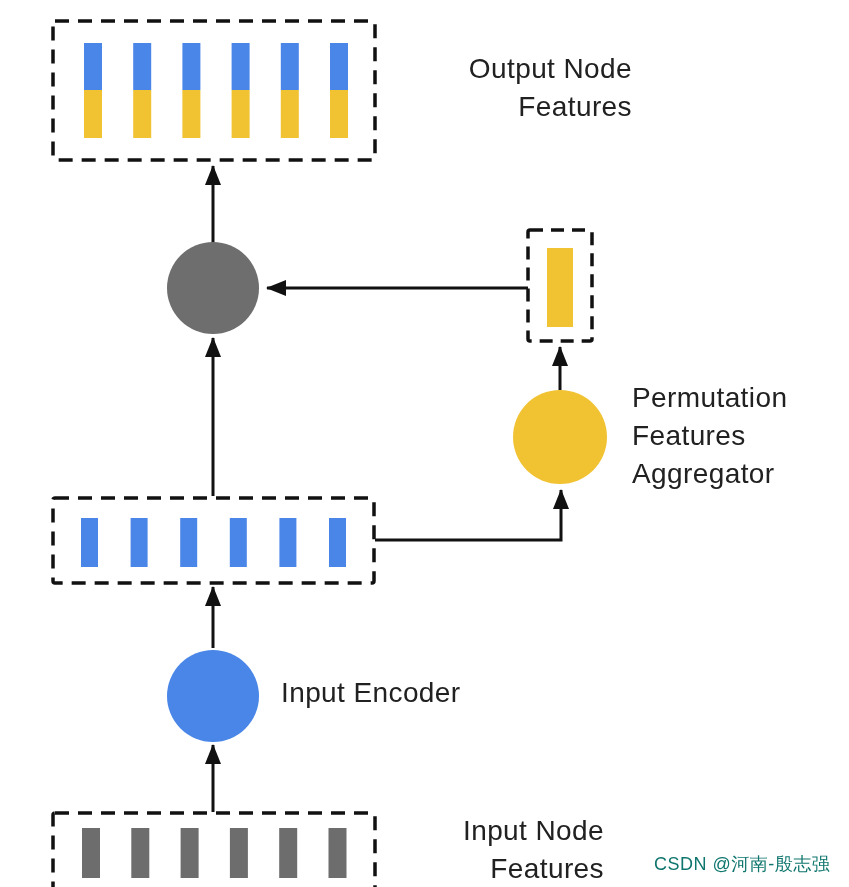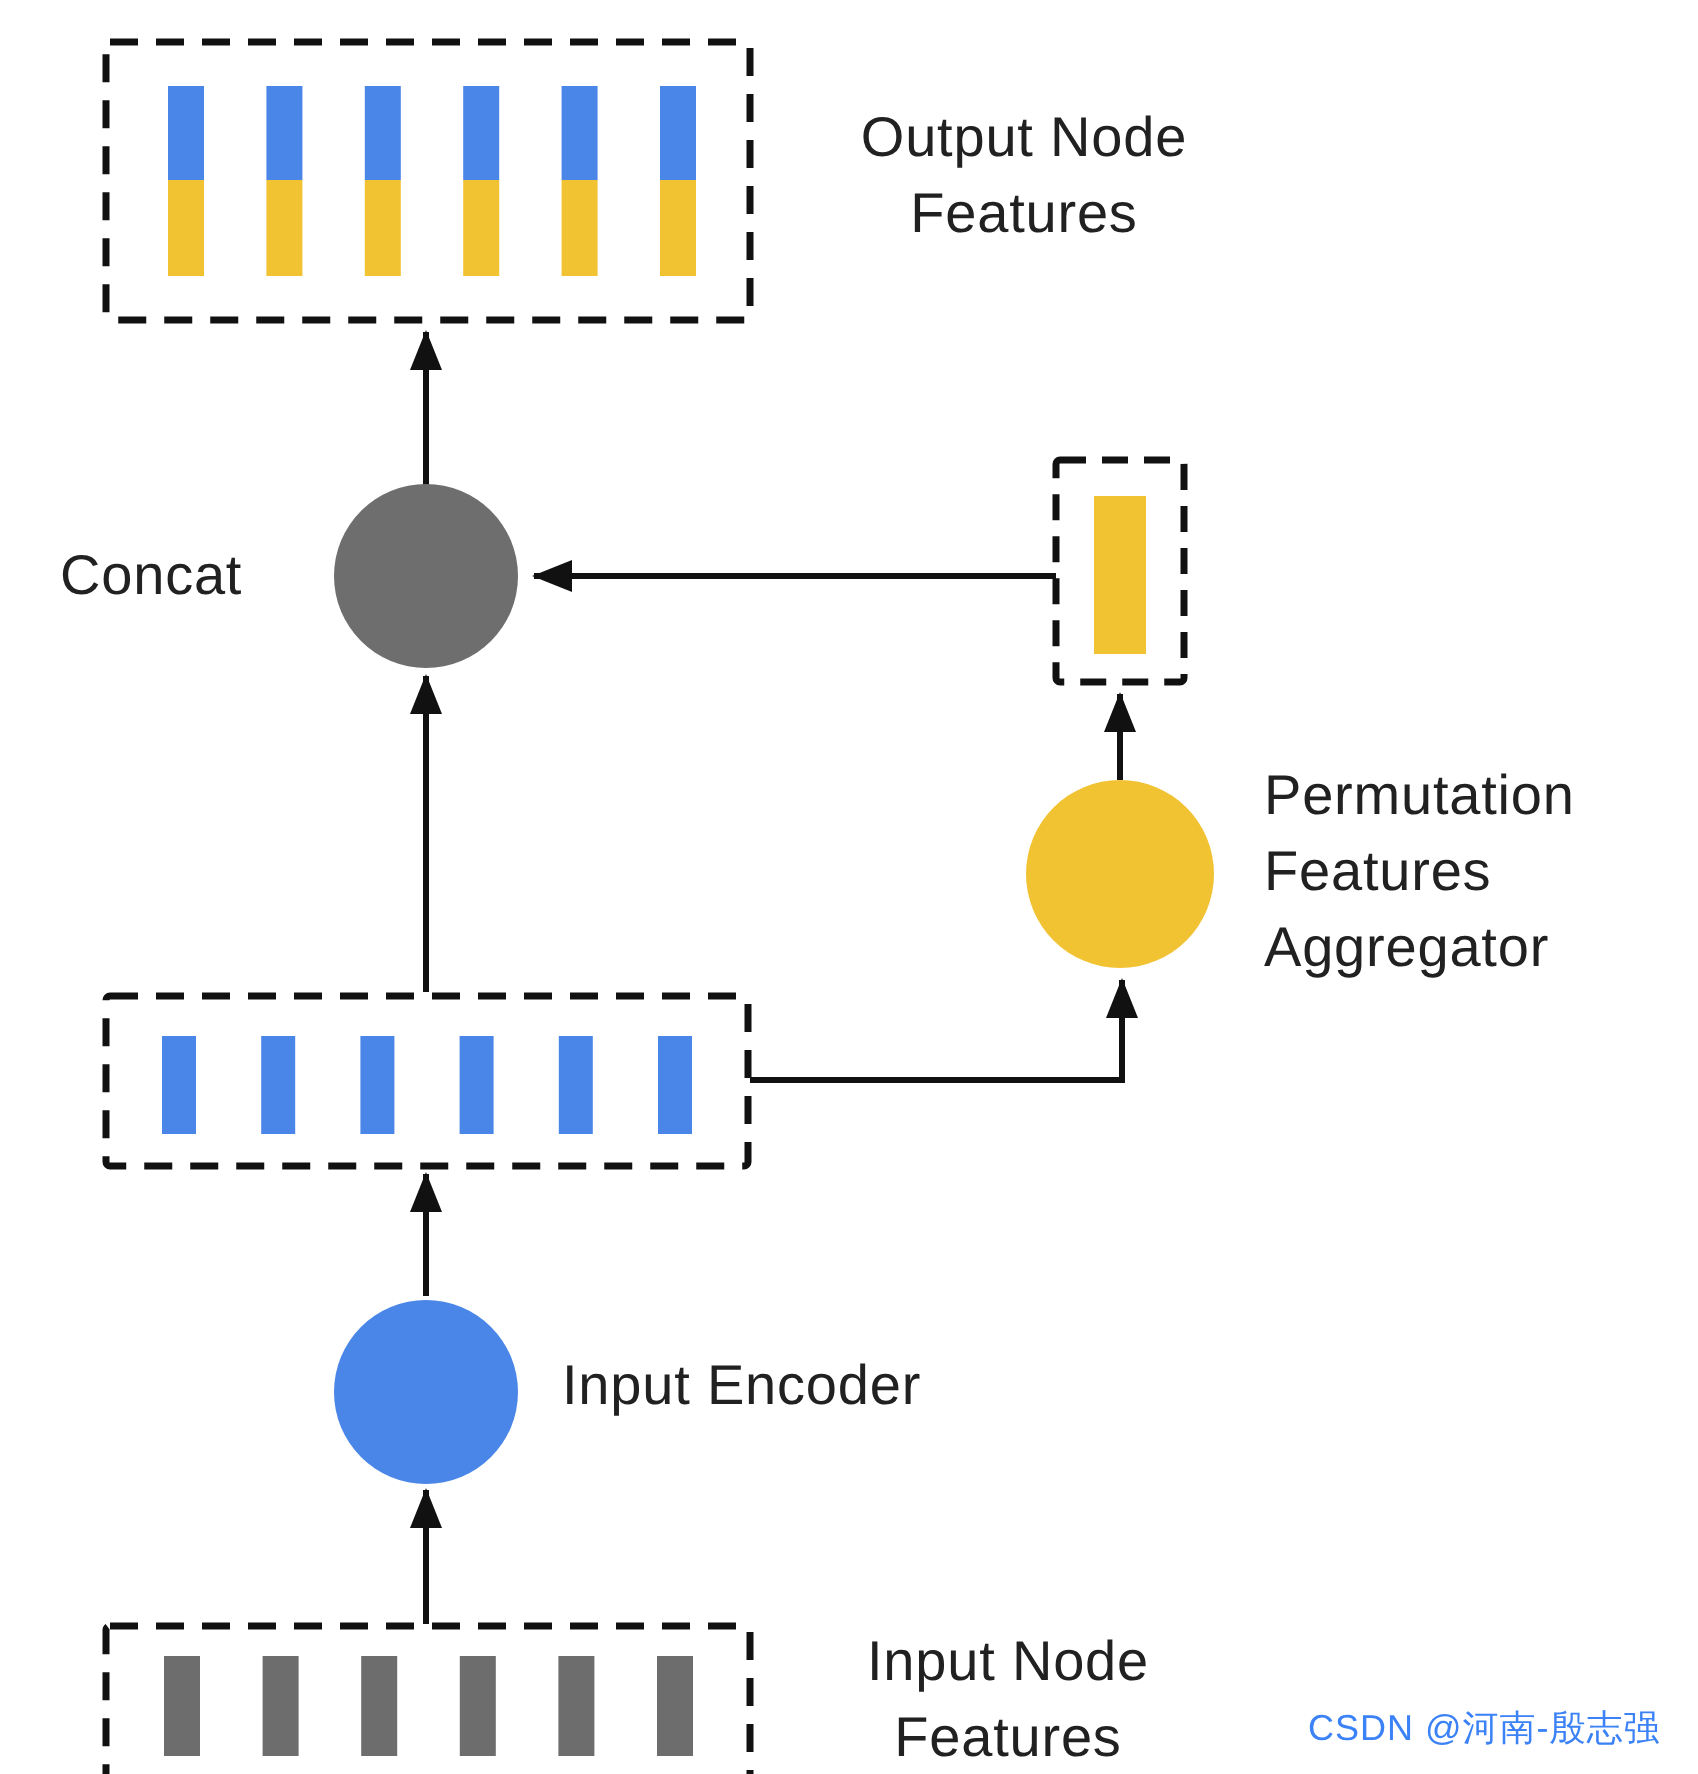--- a/index.html
+++ b/index.html
@@ -23,28 +23,28 @@
     top: 0;
   }
   .label {
     position: absolute;
     color: #212121;
     font-size: 28px;
     line-height: 38px;
     letter-spacing: 0.4px;
     white-space: normal;
   }
-  .label.center { text-align: center; }
+  .label.center { text-align: right; }
   .watermark {
     position: absolute;
     left: 654px;
     top: 852px;
     font-size: 18px;
     letter-spacing: 0.5px;
-    color: #3b82f6;
+    color: #0f766e;
     text-shadow: 1px 1px 0 #ffffff;
   }
 </style>
 </head>
 <body>
 
 <div class="canvas">
 
   <svg class="diagram-svg" width="849" height="887" viewBox="0 0 849 887">
     <defs>
@@ -100,21 +100,20 @@
     <line x1="213" y1="648" x2="213" y2="587" stroke="#111111" stroke-width="3" marker-end="url(#arrow)"></line>
     <line x1="213" y1="812" x2="213" y2="745" stroke="#111111" stroke-width="3" marker-end="url(#arrow)"></line>
 
     <circle cx="213" cy="288" r="46" fill="#6E6E6E"></circle>
     <circle cx="560" cy="437" r="47" fill="#F1C232"></circle>
     <circle cx="213" cy="696" r="46" fill="#4A86E8"></circle>
   </svg>
 
   <div class="label center" style="left:392px; top:50px; width:240px;">Output Node Features</div>
 
-  <div class="label" style="left:30px; top:269px; width:160px;">Concat</div>
 
   <div class="label" style="left:632px; top:379px; width:215px;">Permutation Features Aggregator</div>
 
   <div class="label" style="left:281px; top:674px; width:240px;">Input Encoder</div>
 
   <div class="label center" style="left:404px; top:812px; width:200px;">Input Node Features</div>
 
   <div class="watermark">CSDN @河南-殷志强</div>
 
 </div>

